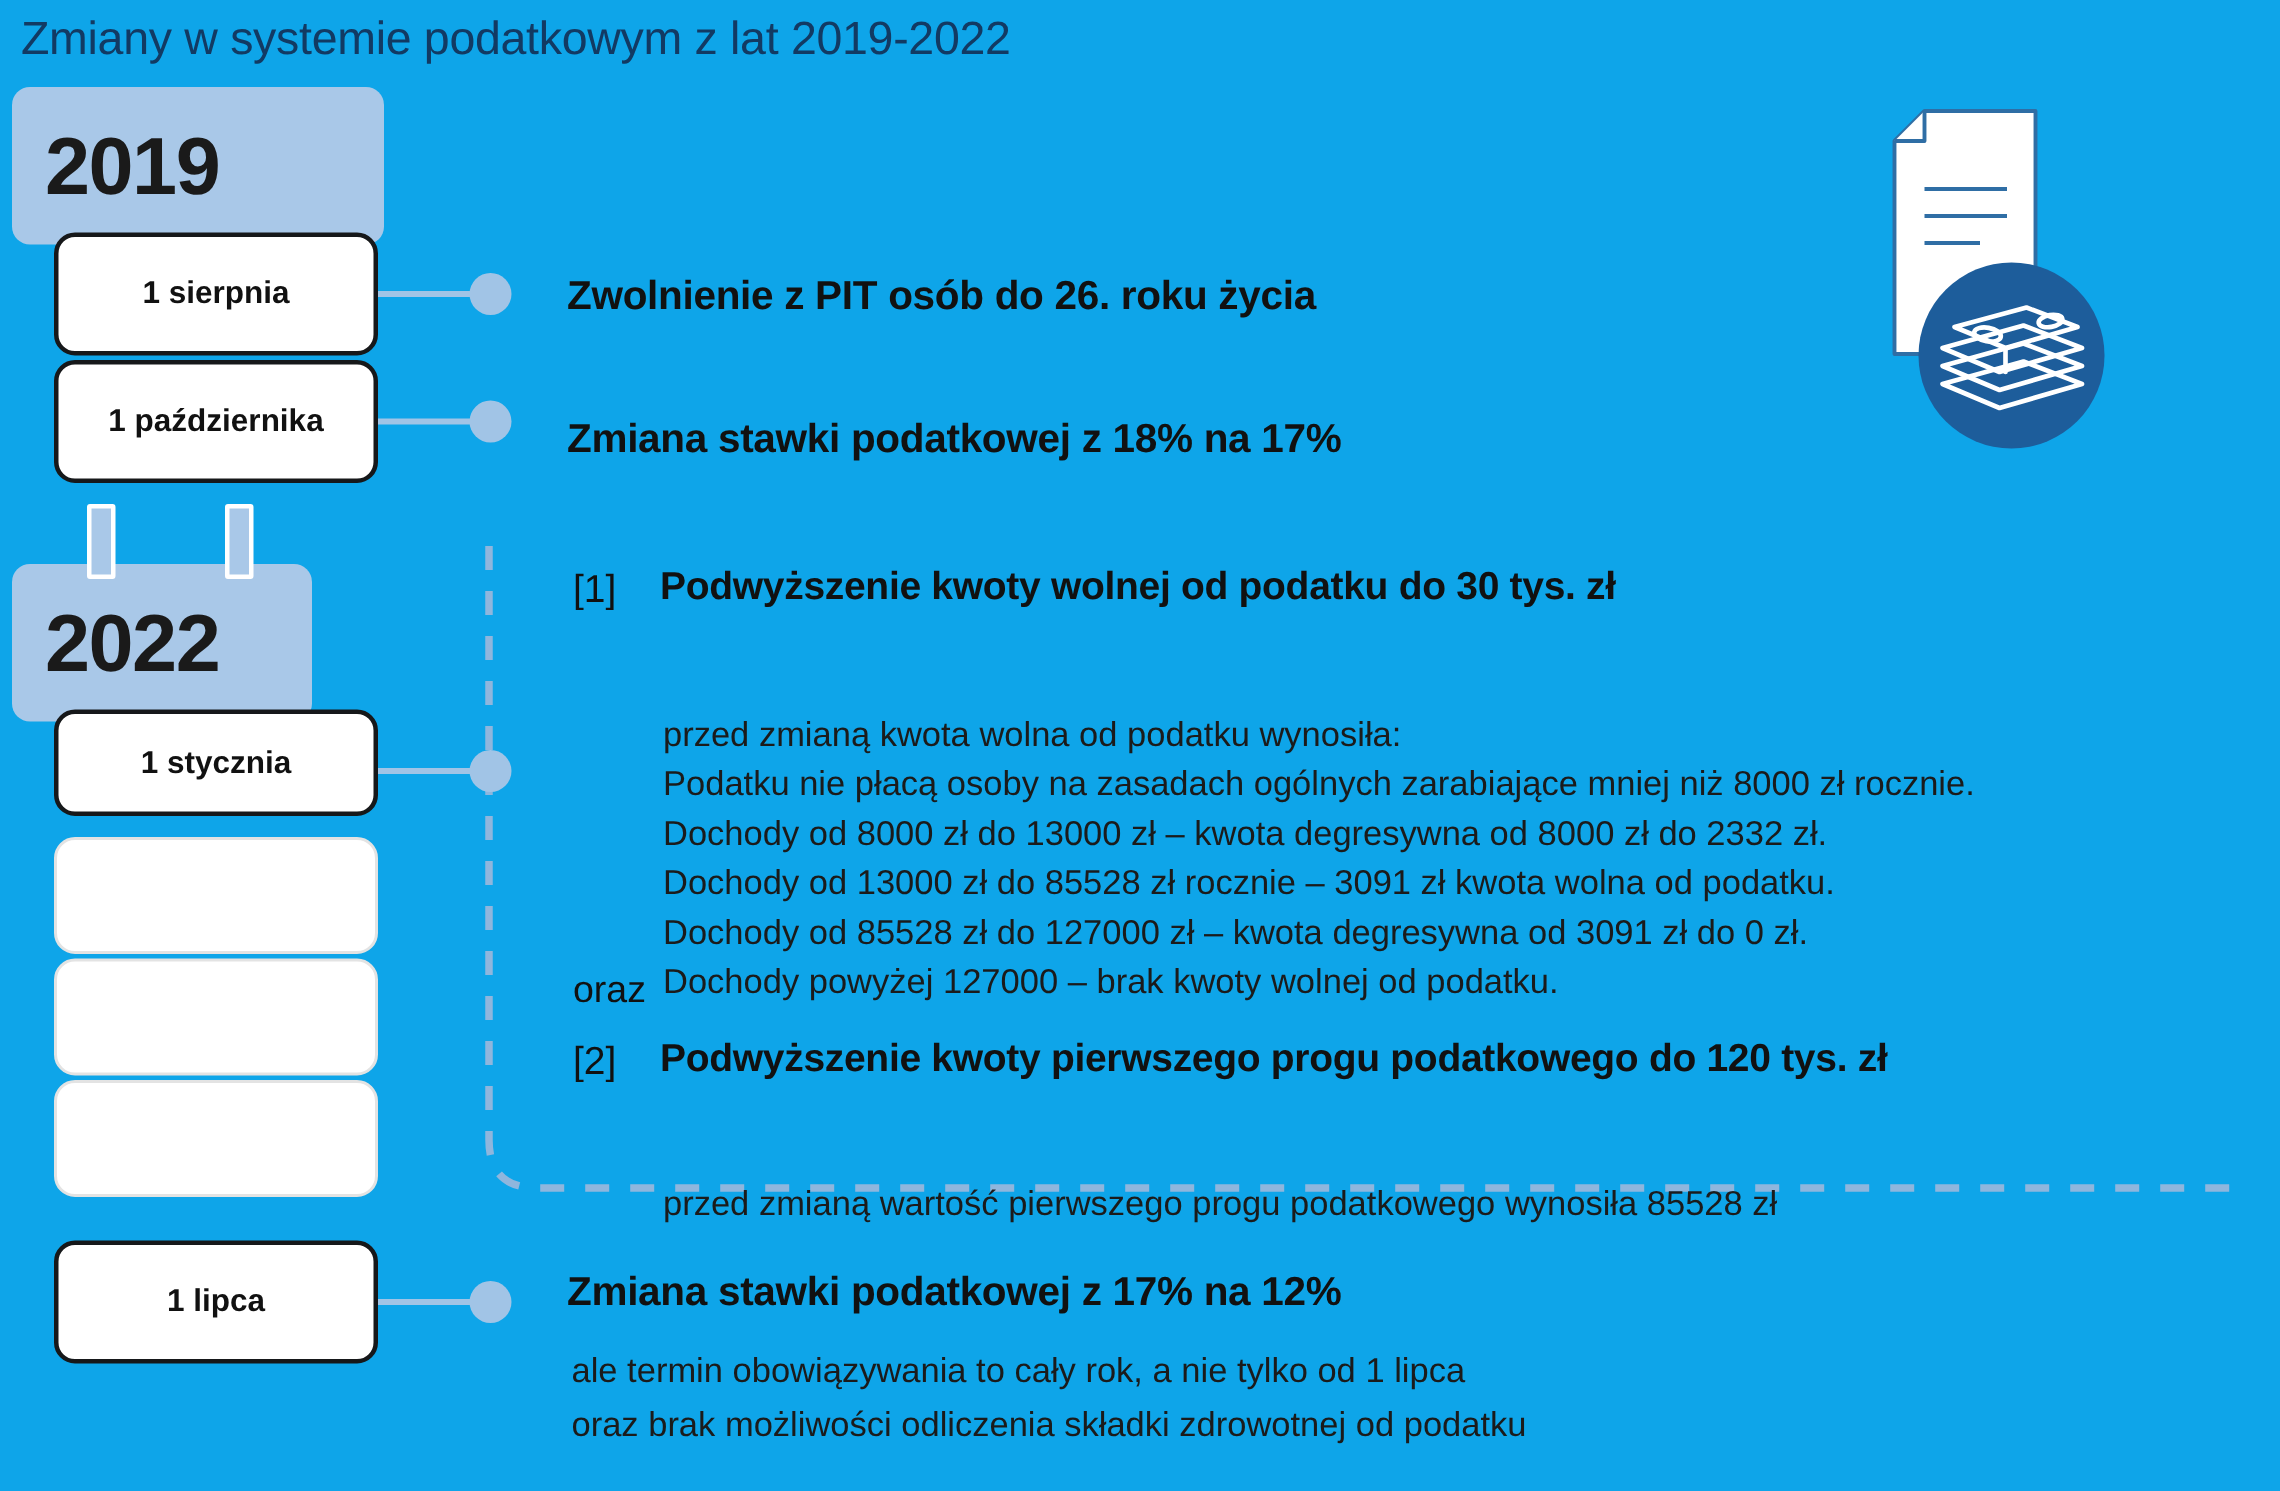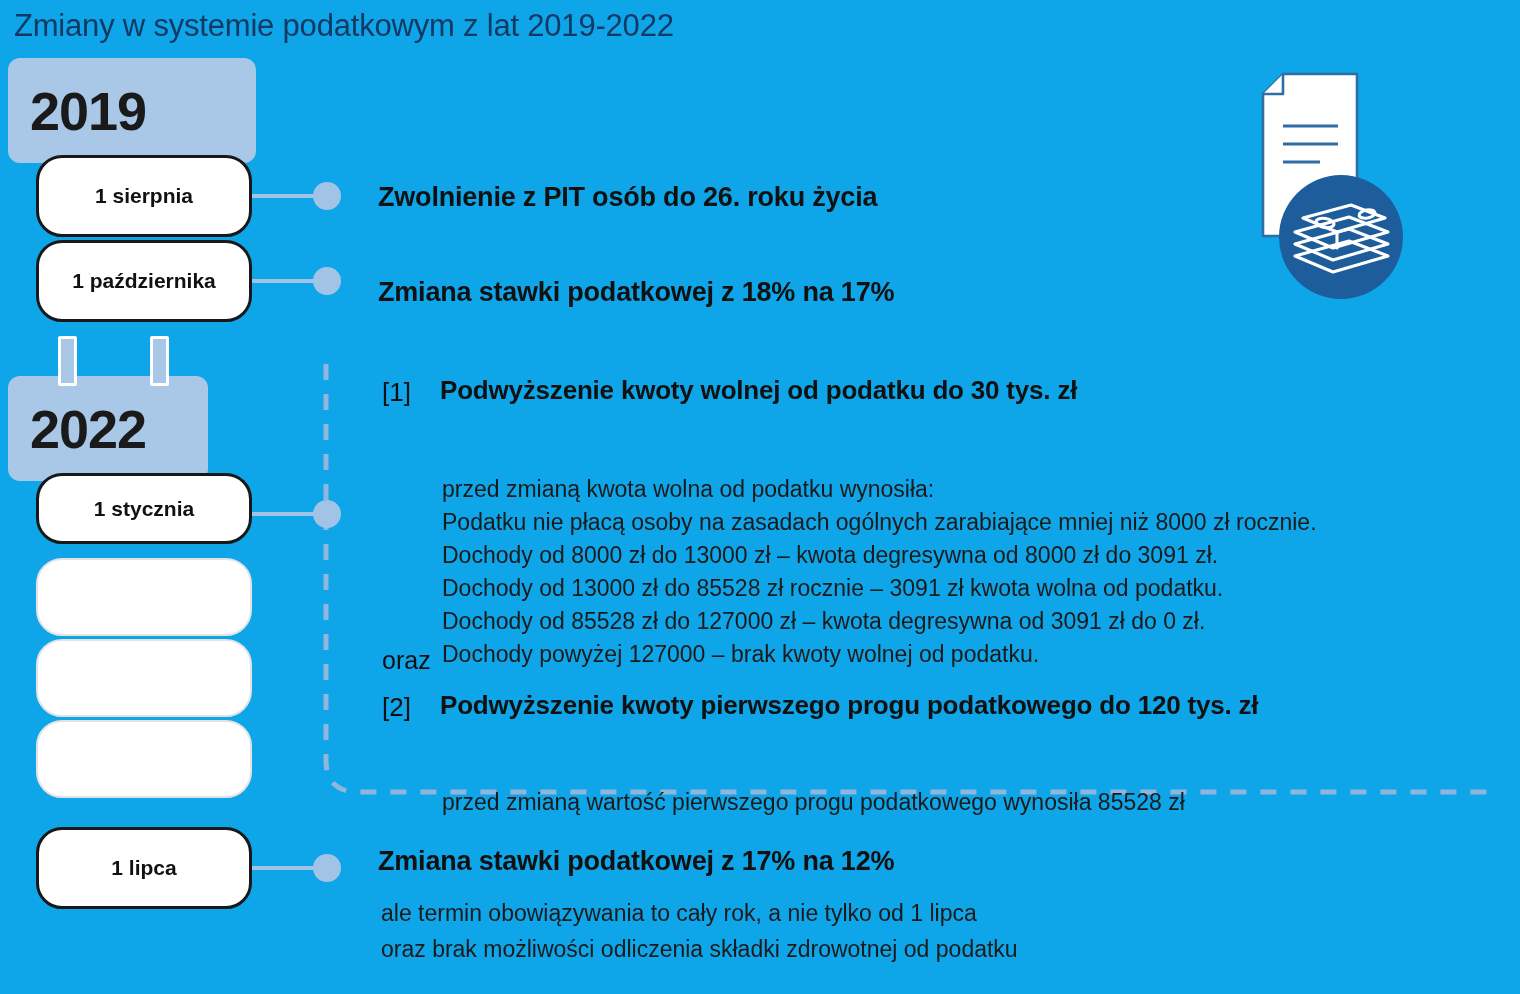--- a/index.html
+++ b/index.html
@@ -65,21 +65,21 @@
   #ring-left  { left: 58px;  top: 336px; }
   #ring-right { left: 150px; top: 336px; }
 
   
   .day-box {
     position: absolute;
     left: 36px;
     width: 216px;
     box-sizing: border-box;
     background: #ffffff;
-    border-radius: 26px;
+    border-radius: 14px;
     display: flex;
     align-items: center;
     justify-content: center;
     font-size: 21px;
     font-weight: 600;
     color: #111111;
     z-index: 2;
   }
   .day-box.active { border: 3px solid #16181a; }
   .day-box.blank  { border: 2px solid #e3e3e3; z-index: 0;}
@@ -257,21 +257,21 @@
   <div class="headline" id="headline-1">Zwolnienie z PIT osób do 26. roku życia</div>
 
   <div class="headline" id="headline-2">Zmiana stawki podatkowej z 18% na 17%</div>
 
   <div class="marker" id="marker-1">[1]</div>
   <div class="bold-item" id="item-1">Podwyższenie kwoty wolnej od podatku do 30 tys. zł</div>
 
   <div class="detail-list" id="details-1">
     <div>przed zmianą kwota wolna od podatku wynosiła:</div>
     <div>Podatku nie płacą osoby na zasadach ogólnych zarabiające mniej niż 8000 zł rocznie.</div>
-    <div>Dochody od 8000 zł do 13000 zł – kwota degresywna od 8000 zł do 3091 zł.</div>
+    <div>Dochody od 8000 zł do 13000 zł – kwota degresywna od 8000 zł do 2332 zł.</div>
     <div>Dochody od 13000 zł do 85528 zł rocznie – 3091 zł kwota wolna od podatku.</div>
     <div>Dochody od 85528 zł do 127000 zł – kwota degresywna od 3091 zł do 0 zł.</div>
     <div>Dochody powyżej 127000 – brak kwoty wolnej od podatku.</div>
   </div>
 
   <div class="oraz">oraz</div>
 
   <div class="marker" id="marker-2">[2]</div>
   <div class="bold-item" id="item-2">Podwyższenie kwoty pierwszego progu podatkowego do 120 tys. zł</div>
 

